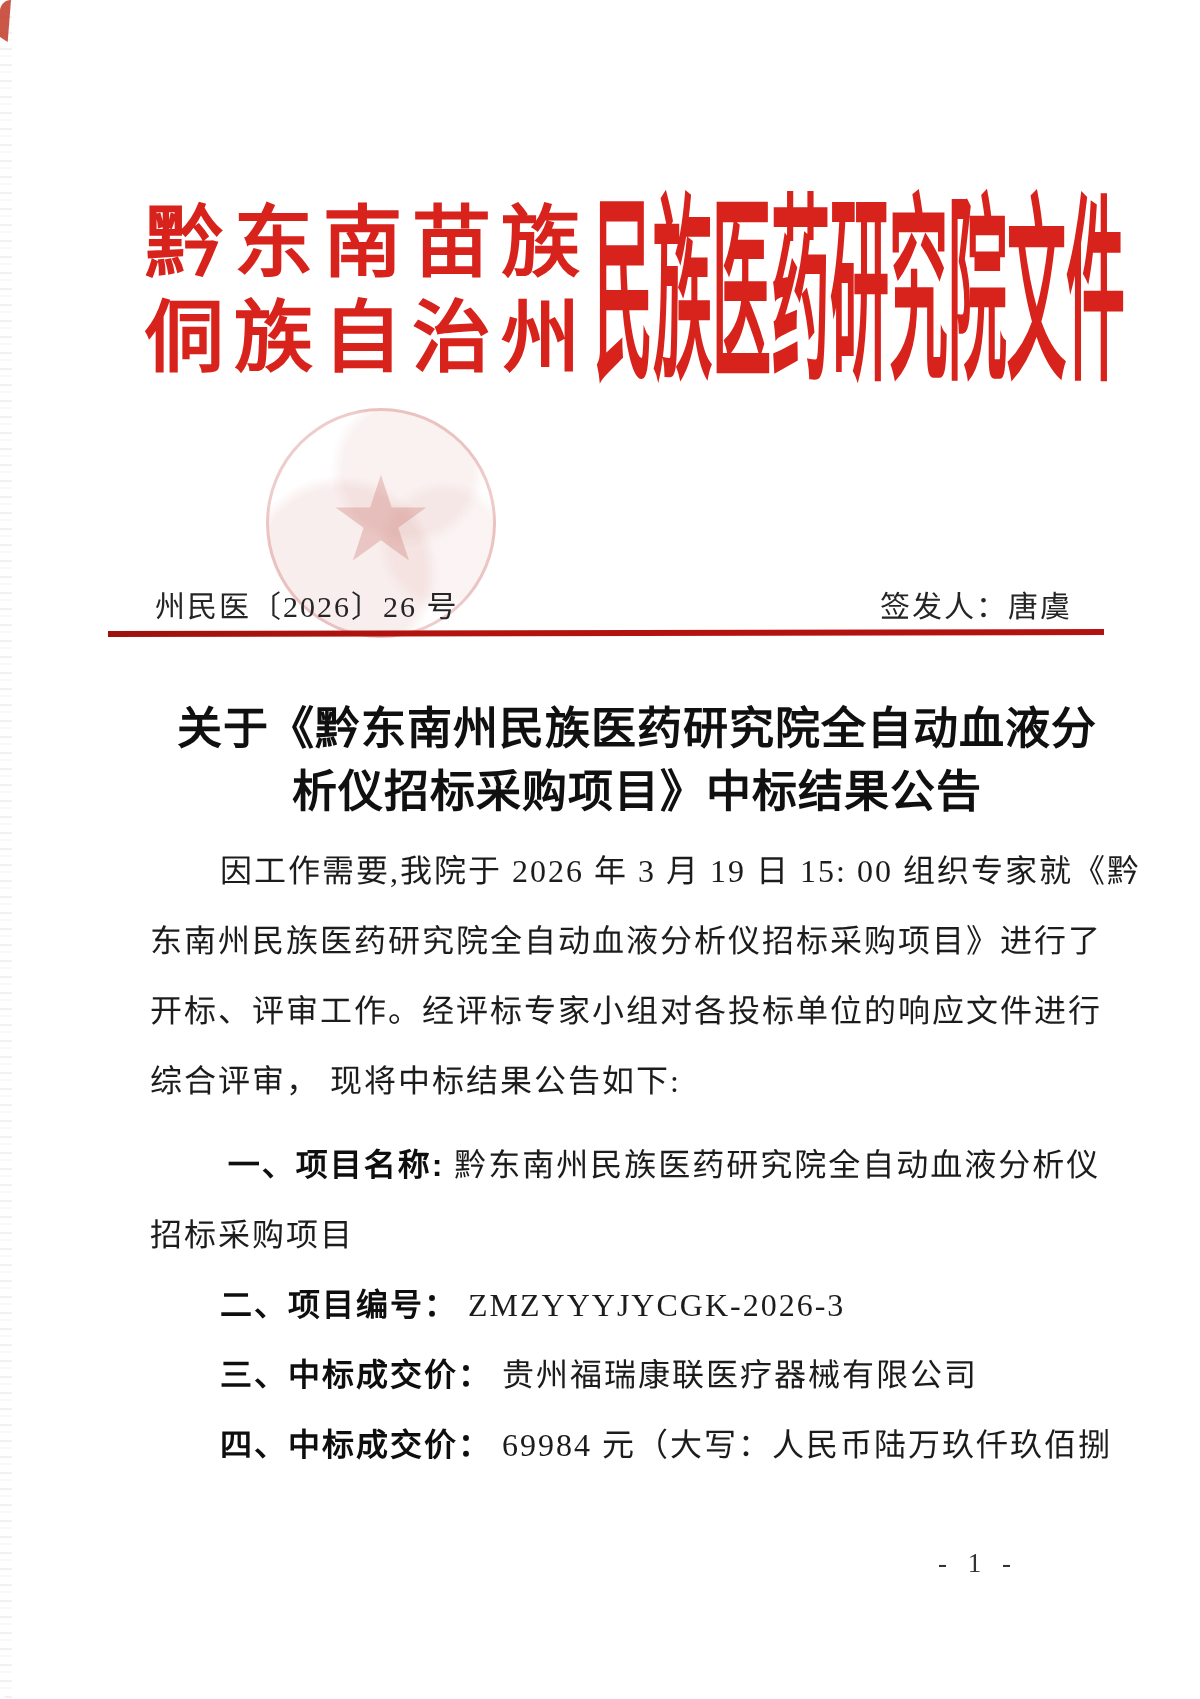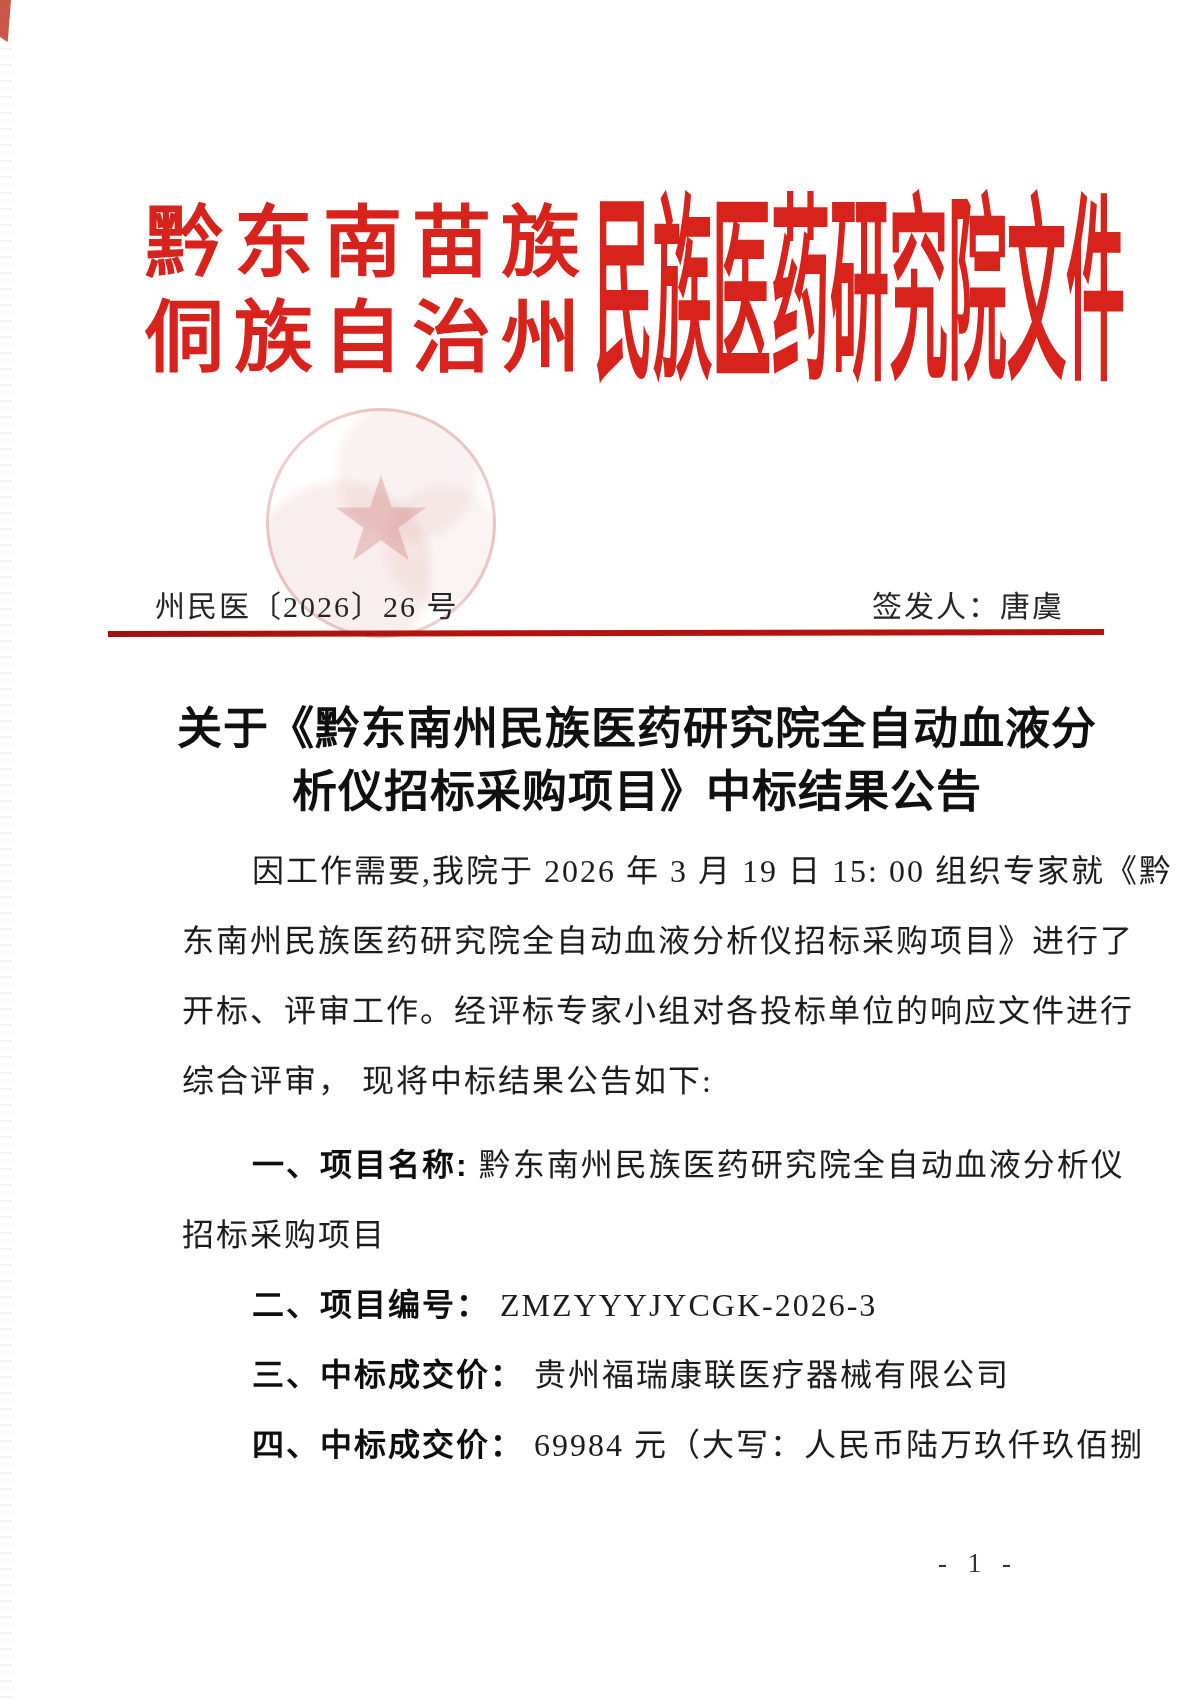--- a/index.html
+++ b/index.html
@@ -3,20 +3,21 @@
 <meta charset="utf-8">
 <style>
   html, body { margin: 0; padding: 0; background: #ffffff; }
   .page {
     position: relative;
     width: 1200px;
     height: 1699px;
     background: #ffffff;
     overflow: hidden;
     font-family: "Liberation Serif", serif;
+    border-radius: 11px;
   }
 
   
   .edge-artifacts {
     position: absolute; left: 0; top: 0; width: 12px; height: 100%;
     background: repeating-linear-gradient(180deg,
       rgba(110,125,140,0.30) 0 2px, transparent 2px 7px,
       rgba(150,160,170,0.18) 7px 9px, transparent 9px 16px);
     opacity: 0.35;
   }
@@ -58,44 +59,44 @@
     color: rgba(200,105,98,0.30);
     transform: translateY(-4px);
   }
 
   
   .ref-row {
     position: absolute; left: 155px; right: 108px; top: 582px;
     display: flex; justify-content: space-between; align-items: flex-end;
     font-size: 30px; letter-spacing: 2px; color: #252525;
   }
-  .issuer { margin-right: 28px; }
+  .issuer { margin-right: 20px; }
 
   .red-rule {
     position: absolute; left: 108px; top: 630px; width: 996px; height: 6px;
     background: linear-gradient(90deg, #9e120d, #b2130e 30%, #b2130e);
     transform: rotate(-0.12deg);
   }
 
   
   .title {
     position: absolute; left: 130px; width: 990px; top: 686px; margin: 12px;
     text-align: center; font-size: 45px; line-height: 63px;
     font-weight: bold; color: #101010; letter-spacing: 1px;
     font-family: "Liberation Serif", serif;
   }
 
   
   .body-text {
     position: absolute; left: 150px; width: 958px; top: 836px;
     font-size: 32px; color: #1c1c1c; letter-spacing: 2px;
   }
-  .line { line-height: 70px; height: 70px; white-space: nowrap; margin-left: 32px; }
+  .line { line-height: 70px; height: 70px; white-space: nowrap; }
   .indent { text-indent: 70px; }
-  .first-item { margin-top: 14px; }
+  .first-item { margin-top: 14px; text-align: center; }
   .label { font-family: "Liberation Sans", sans-serif; font-weight: bold; color: #0e0e0e; margin-right: 10px; }
   .val { color: #1c1c1c; }
 
   .page-num {
     position: absolute; left: 938px; top: 1548px;
     font-size: 27px; letter-spacing: 7px; color: #333333;
   }
 </style>
 </head>
 <body>

